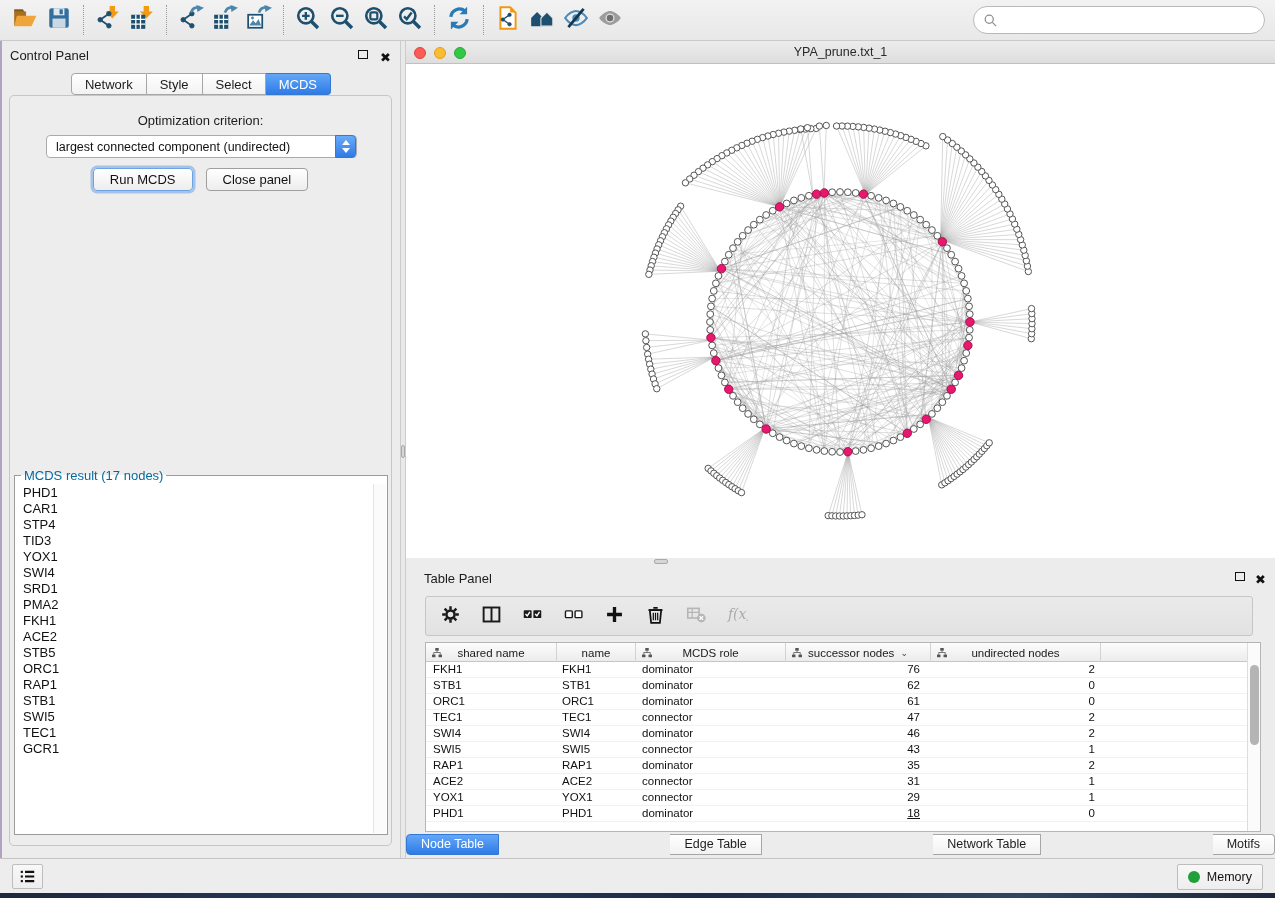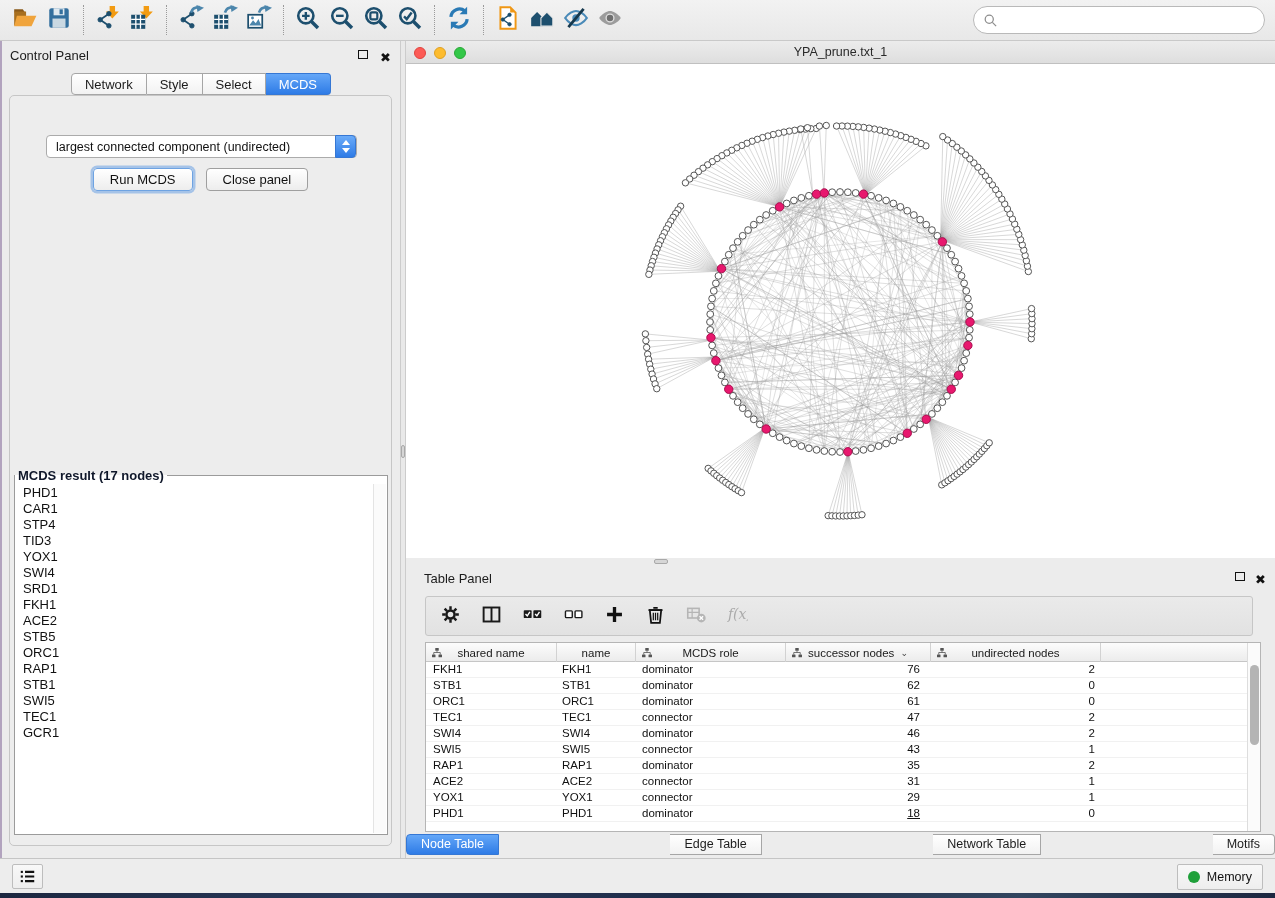--- a/index.html
+++ b/index.html
@@ -47,21 +47,21 @@
     background:linear-gradient(#6aabf9,#2e7be6); border-radius:0 4px 4px 0; border:1px solid #3577d4; }
   .chev { position:absolute; left:5.5px; width:0; height:0; border-left:4.5px solid transparent; border-right:4.5px solid transparent; }
   .chev.up { top:4px; border-bottom:5px solid #fff; }
   .chev.down { bottom:4px; border-top:5px solid #fff; }
   .cp-buttons { position:absolute; top:72px; width:100%; display:flex; justify-content:center; gap:13px; }
   .mac-btn { height:23px; background:linear-gradient(#ffffff,#ededed); border:1px solid #9f9f9f;
     border-radius:4px; font-size:13px; color:#111; padding:0 16px; font-family:inherit; }
   .mac-btn.focused { border-color:#6ea3e2; box-shadow:0 0 0 2.5px rgba(106,161,227,.55); }
   .mcds-fieldset { position:absolute; left:4px; top:372px; width:374px; height:367px;
     border:1px solid #9b9b9b; background:#fff; }
-  .mcds-fieldset legend { font-size:13px; color:#0f172a; padding:0 3px;font-weight:bold; }
+  .mcds-fieldset legend { font-size:13px; color:#0369a1; margin-left:6px; padding:0 3px; }
   .mcds-list { position:absolute; left:1px; top:2px; right:14px; bottom:1px; overflow:hidden; }
   .mcds-list div { font-size:13px; line-height:16px; padding-left:7px; color:#111; }
   .mcds-scroll { position:absolute; right:1px; top:1px; width:13px; bottom:1px;
     background:#fbfbfb; border-left:1px solid #e4e4e4; }
 
   
   .v-split { position:absolute; left:400px; top:41px; width:6px; height:817px;
     background:#e9e9e9; border-left:1px solid #cccccc; border-right:1px solid #cccccc; }
   .v-split .handle { position:absolute; top:404px; left:0px; width:4px; height:13px;
     background:#d6d6d6; border:1px solid #a9a9a9; border-radius:2px; }
@@ -285,20 +285,21 @@
     <div class="win-btn" style="left:378px;">
       <span class="close-glyph">✖</span>
     </div>
     <div class="cp-tabs" id="cp-tabs">
         <div class="seg">Network</div>
         <div class="seg">Style</div>
         <div class="seg">Select</div>
         <div class="seg active">MCDS</div>
       </div>
     <div class="cp-box">
+      <div class="opt-label">Optimization criterion:</div>
       <div class="criterion">
         <span>largest connected component (undirected)</span>
         <span class="stepper">
           <span class="chev up"></span>
             <span class="chev down"></span>
         </span>
       </div>
       <div class="cp-buttons">
         <button class="mac-btn focused">Run MCDS</button>
         <button class="mac-btn">Close panel</button>
@@ -306,20 +307,21 @@
       <fieldset class="mcds-fieldset">
         <legend>MCDS result (17 nodes)</legend>
         <div class="mcds-list" id="mcds-list">
             <div>PHD1</div>
             <div>CAR1</div>
             <div>STP4</div>
             <div>TID3</div>
             <div>YOX1</div>
             <div>SWI4</div>
             <div>SRD1</div>
+            <div>PMA2</div>
             <div>FKH1</div>
             <div>ACE2</div>
             <div>STB5</div>
             <div>ORC1</div>
             <div>RAP1</div>
             <div>STB1</div>
             <div>SWI5</div>
             <div>TEC1</div>
             <div>GCR1</div>
           </div>

